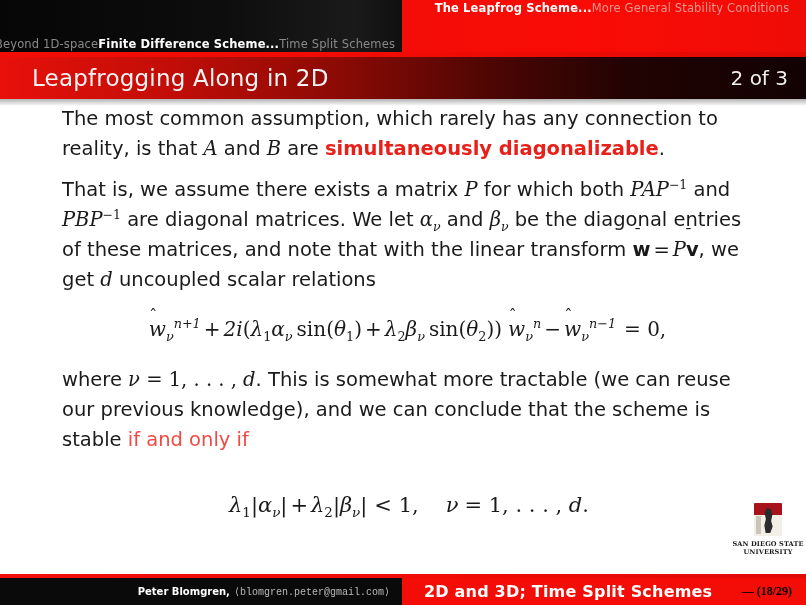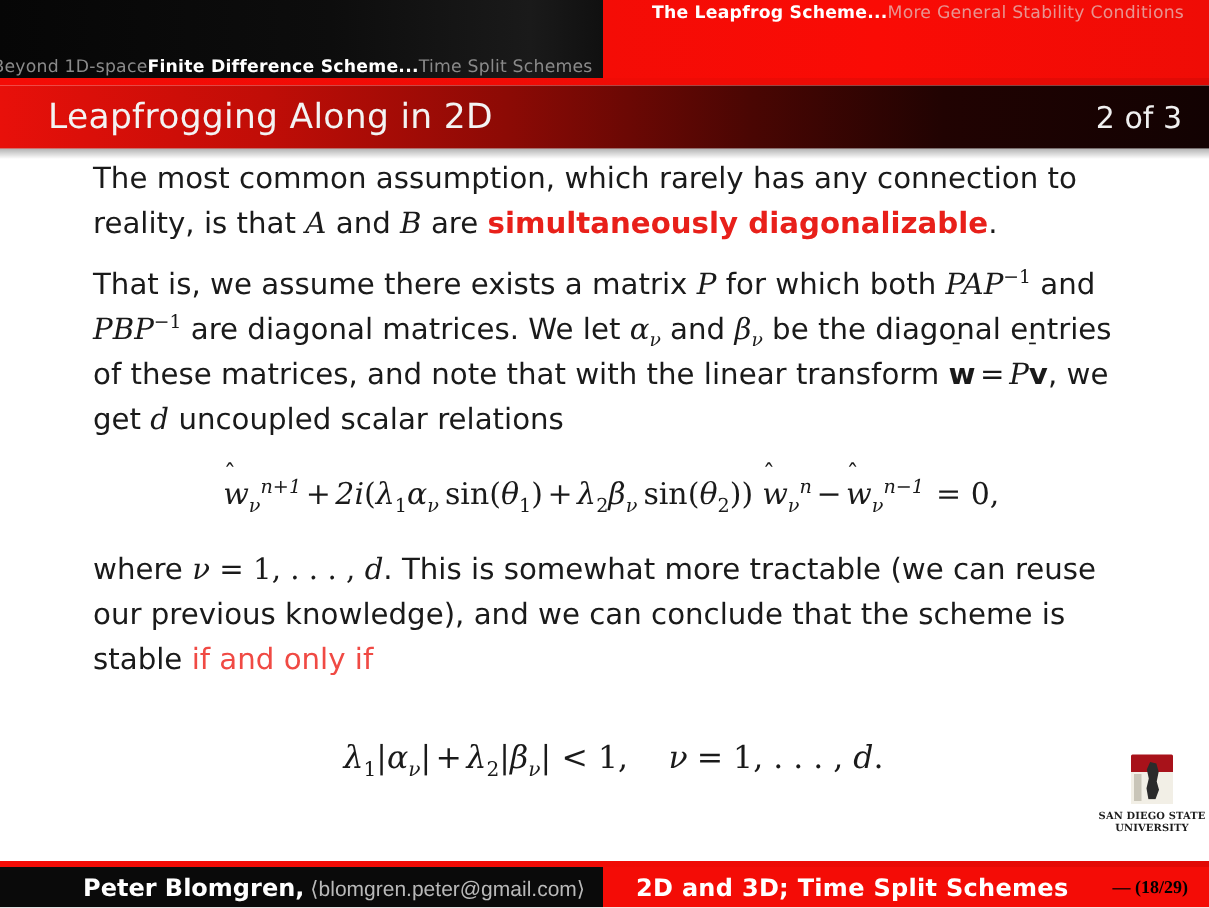--- a/index.html
+++ b/index.html
@@ -232,28 +232,28 @@
     background: #0a0a0a;
     display: flex;
     align-items: center;
     justify-content: flex-end;
     padding-right: 12px;
     box-sizing: border-box;
     white-space: nowrap;
   }
   #footer-author {
     color: #ffffff;
-    font-size: 16px;
+    font-size: 10px;
     font-weight: bold;
     font-family: "DejaVu Sans", sans-serif;
   }
   #footer-email {
     color: #b9b9b9;
-    font-size: 14px;
-    font-family: Liberation Sans, sans-serif;
+    font-size: 10px;
+    font-family: Liberation Mono, monospace;
     margin-left: 4px;
     text-align: right;
   }
   #footer-right {
     width: 404px;
     background: #f40c06;
     display: flex;
     align-items: center;
     justify-content: space-between;
     padding: 0 14px 0 22px;

